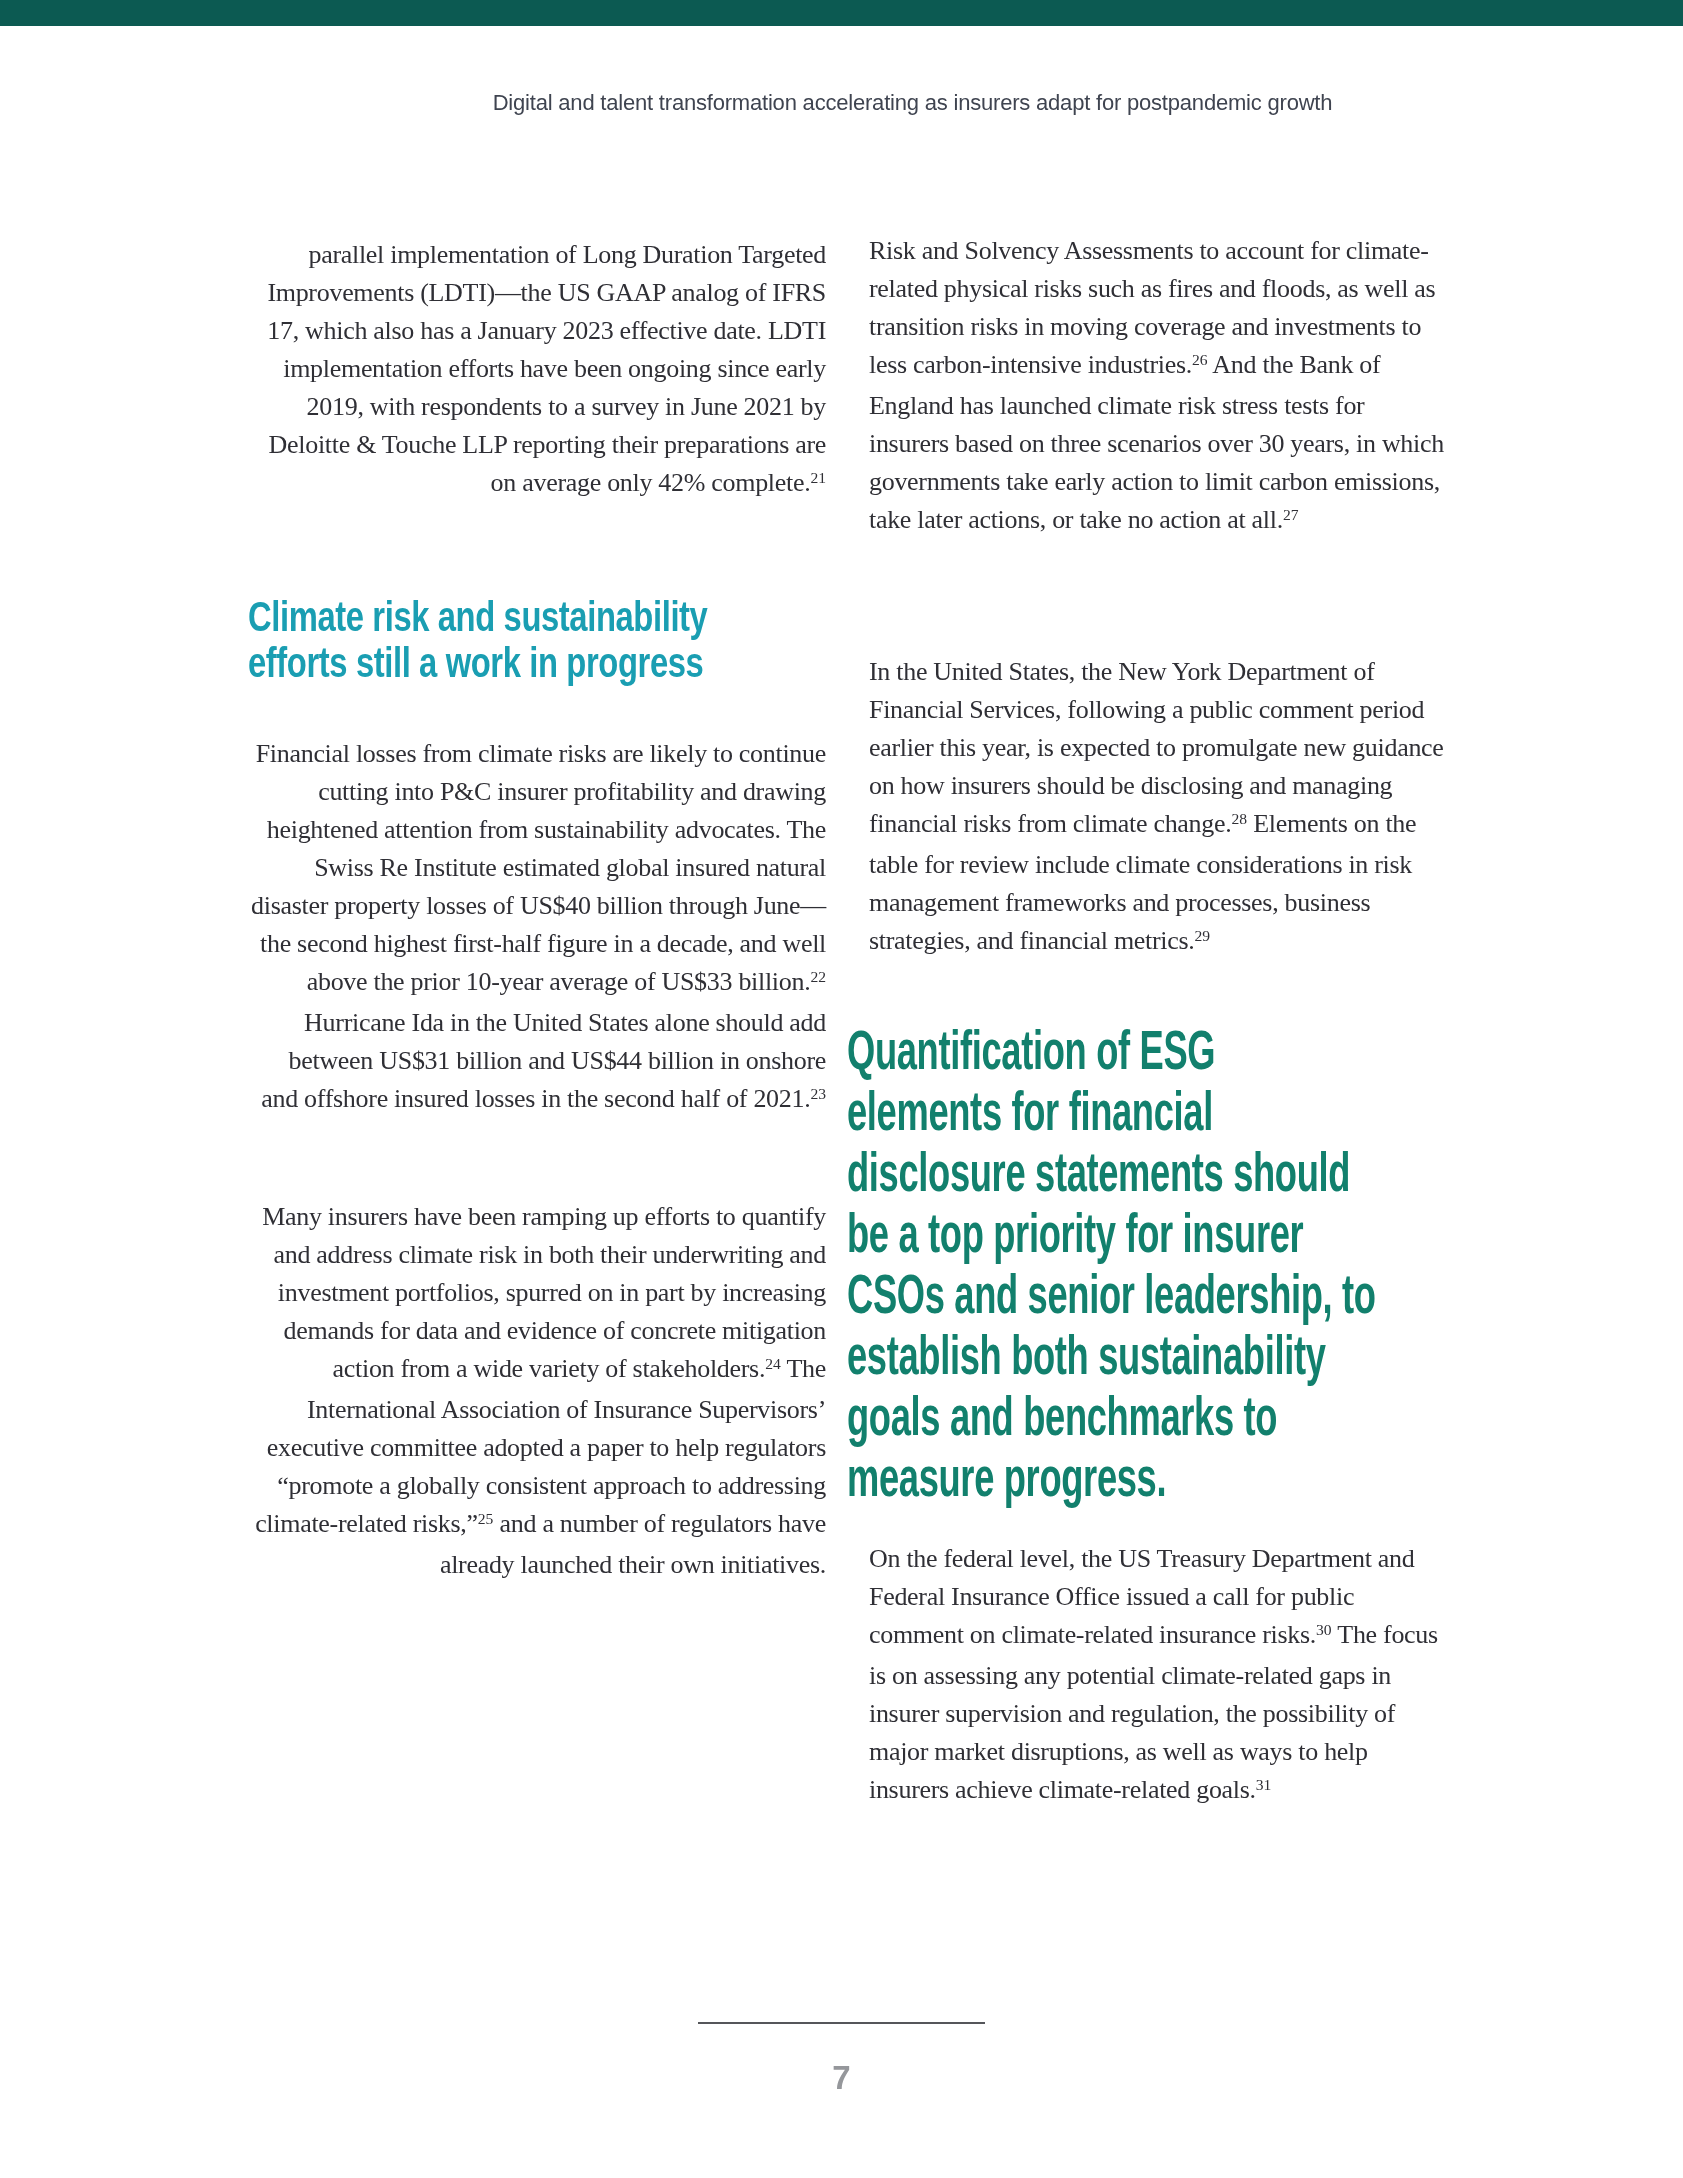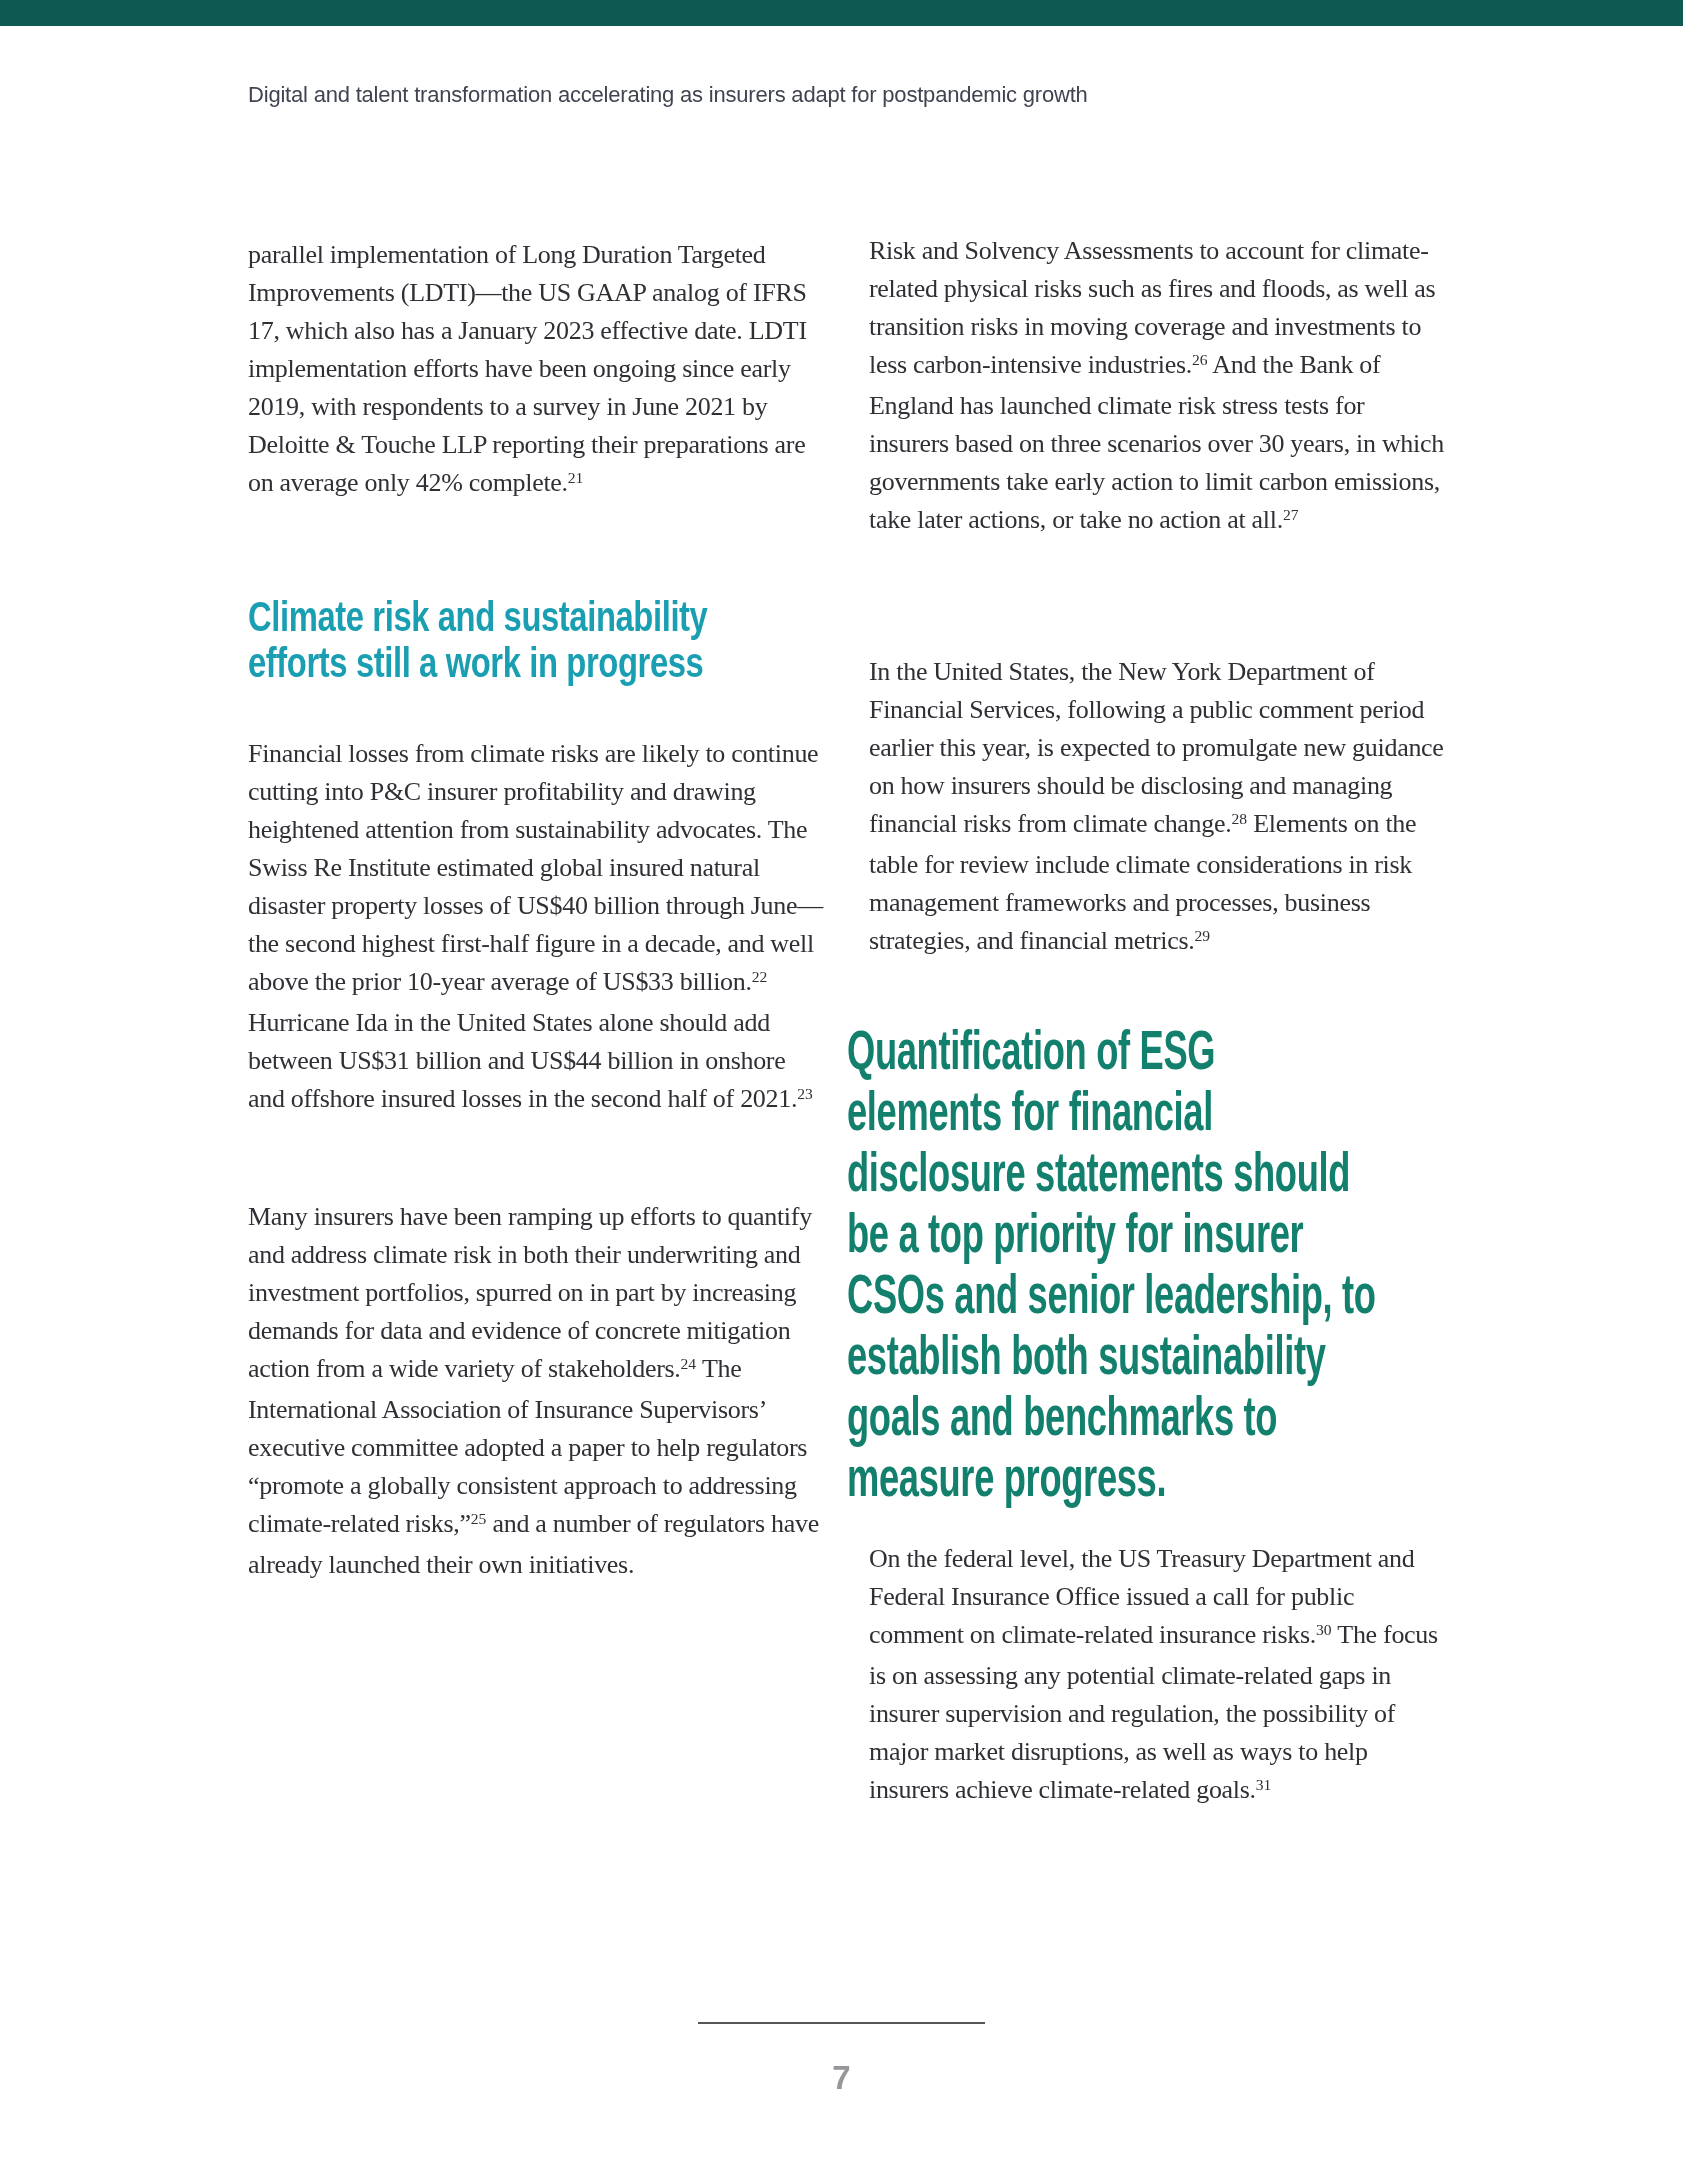--- a/index.html
+++ b/index.html
@@ -11,38 +11,38 @@
     overflow: hidden;
     font-family: "Liberation Serif", serif;
   }
   .topbar {
     position: absolute;
     left: 0; top: 0;
     width: 1683px; height: 26px;
   }
   .running-header {
     position: absolute;
-    left: 248px; top: 82px;
+    left: 248px; top: 90px;
     width: 1329px;
-    text-align: left;
+    text-align: center;
     font-family: "Liberation Sans", sans-serif;
     font-size: 22px;
     letter-spacing: -0.2px;
     color: #3f4450;
   }
   .body-para {
     position: absolute;
     width: 578px;
     font-family: "Liberation Serif", serif;
     font-size: 26px;
     line-height: 38px;
     letter-spacing: -0.3px;
     color: #2f2f35;
   }
-  .col-left  { left: 248px; }
+  .col-left  { left: 248px; text-align: right; }
   .col-right { left: 869px; }
   .sup {
     font-size: 0.6em;
     position: relative;
     top: -0.5em;
     letter-spacing: 0;
   }
   .section-heading {
     position: absolute;
     left: 248px; top: 594px;

